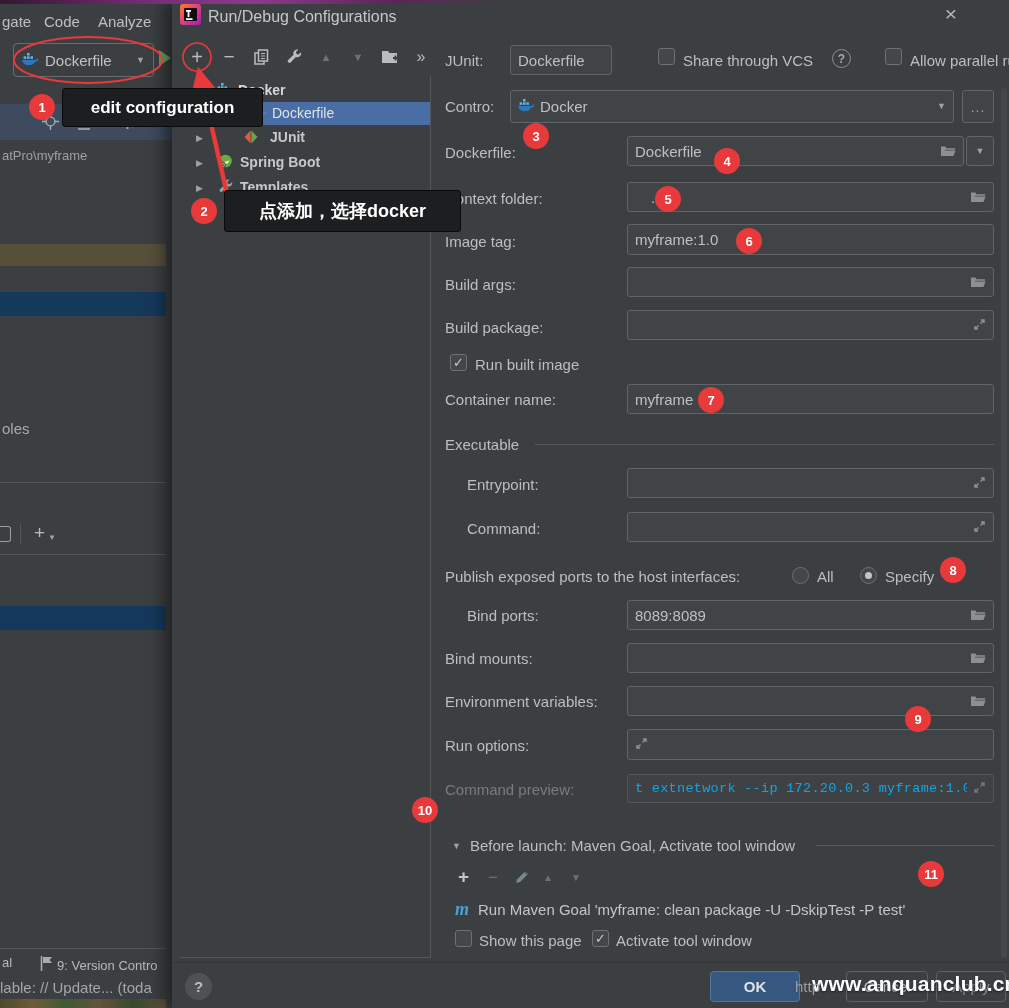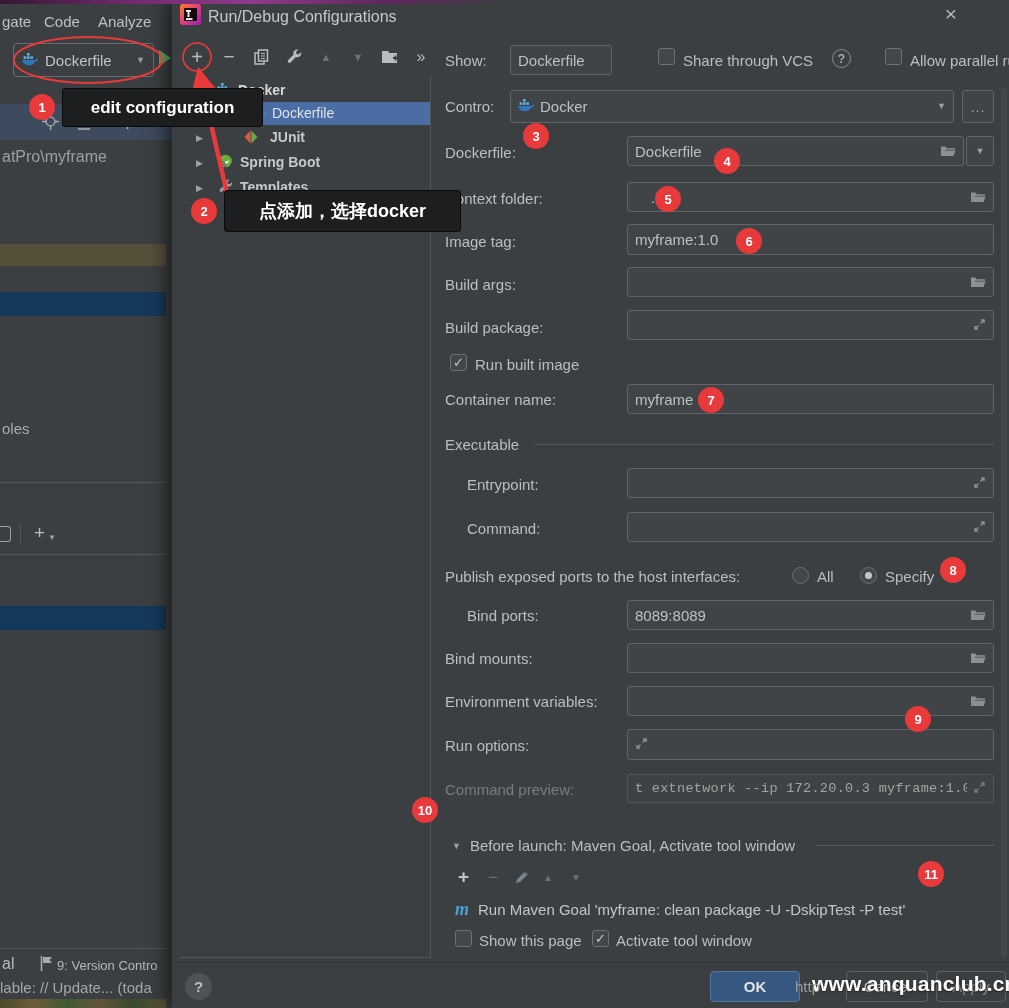--- a/index.html
+++ b/index.html
@@ -18,21 +18,21 @@
     position:absolute; left:13px; top:43px; width:141px; height:34px;
     border:1px solid #696d6f; border-radius:4px; display:flex; align-items:center; padding:0 8px; gap:7px;
   }
   .combo .cv { color:#c0c3c5; font-size:15px; flex:1; }
   .tri { color:#9ea2a5; font-size:9px; line-height:1; }
   .play { position:absolute; left:159px; top:50px; width:0; height:0;
     border-left:12px solid #5fad65; border-top:8px solid transparent; border-bottom:8px solid transparent; }
   .ide-header-bar { position:absolute; left:0; top:104px; width:172px; height:36px; background:#3e4a5d; }
   .band { position:absolute; left:0; width:166px; }
   .hline { position:absolute; left:0; width:166px; height:1px; background:#54575a; }
-  .side-text { position:absolute; color:#9ba0a3; font-size:16px; white-space:nowrap; }
+  .side-text { position:absolute; color:#9ba0a3; font-size:13px; white-space:nowrap; }
   .photo-strip { position:absolute; left:0; top:999px; width:166px; height:9px;
     background:linear-gradient(90deg,#4c4a2c,#6d5b39,#3f5a33,#63543a,#37492c,#5c513a); }
 
   
   .dialog {
     position:absolute; left:172px; top:0; width:837px; height:1008px;
     background:#3c3f41; z-index:2; box-shadow:-7px 0 16px rgba(0,0,0,.5); overflow:hidden;
   }
   .dlg-title { position:absolute; left:36px; top:8px; font-size:16px; color:#c5c7c9; }
   .close-x { position:absolute; left:766px; top:2px; font-size:21px; color:#b7b7b7; width:26px; text-align:center; cursor:default; }
@@ -256,21 +256,21 @@
       <span class="twist" style="left:16px">▶</span>
       <span class="abs" style="left:38px;top:3px">
         <svg width="15" height="15" viewBox="0 0 16 16">
             <path d="M15 3.2a4 4 0 0 1-5.1 4.9L4.6 13.4a1.7 1.7 0 0 1-2.4-2.4L7.5 5.7A4 4 0 0 1 12.4.6L10 3l.5 2.1L12.6 5.6z" fill="#9da2a6"></path>
           </svg>
       </span>
       <span class="abs bold" style="left:60px;top:3px">Templates</span>
     </div>
   </div>
 
-  <div class="lbl" style="left:273px;top:52px">Show:</div>
+  <div class="lbl" style="left:273px;top:52px">JUnit:</div>
   <div class="field" style="left:338px;top:45px;width:102px">
     <span class="fval">Dockerfile</span>
   </div>
   <div class="cb" style="left:486px;top:48px"></div>
   <div class="lbl" style="left:511px;top:52px">Share through VCS</div>
   <div class="help-q" style="left:660px;top:49px;width:19px;height:19px;border:1.4px solid #8a8e90;color:#a7abae;font-size:12px;font-weight:bold">?</div>
   <div class="cb" style="left:713px;top:48px"></div>
   <div class="lbl" style="left:738px;top:52px">Allow parallel ru</div>
 
   <div class="lbl" style="left:273px;top:98px">Contro:</div>
@@ -396,21 +396,21 @@
 
   <div class="lbl" style="left:273px;top:737px">Run options:</div>
   <div class="field" style="left:455px;top:729px;width:367px;height:31px">
     <span><svg width="13" height="13" viewBox="0 0 13 13" fill="none" stroke="#8c9092" stroke-width="1.5">
           <path d="M8 2h3v3M11 2 7.5 5.5M5 11H2V8M2 11l3.5-3.5"></path>
         </svg></span>
   </div>
 
   <div class="lbl dimlbl" style="left:273px;top:781px">Command preview:</div>
   <div class="field disabled" style="left:455px;top:774px;width:367px;height:29px">
-    <span class="fval mono" style="color:#a3a3a3">t extnetwork --ip 172.20.0.3 myframe:1.0</span>
+    <span class="fval mono" style="color:#0ea5e9">t extnetwork --ip 172.20.0.3 myframe:1.0</span>
     <span><svg width="13" height="13" viewBox="0 0 13 13" fill="none" stroke="#74787a" stroke-width="1.5">
           <path d="M8 2h3v3M11 2 7.5 5.5M5 11H2V8M2 11l3.5-3.5"></path>
         </svg></span>
   </div>
 
   <span class="abs" style="left:280px;top:841px;font-size:9px;color:#9ea2a5">▼</span>
   <div class="lbl" style="left:298px;top:837px">Before launch: Maven Goal, Activate tool window</div>
   <div class="sect-line" style="left:644px;top:845px;width:178px"></div>
 
   <span class="abs" style="left:286px;top:866px;font-size:19px;font-weight:bold;color:#c3c6c8">+</span>

